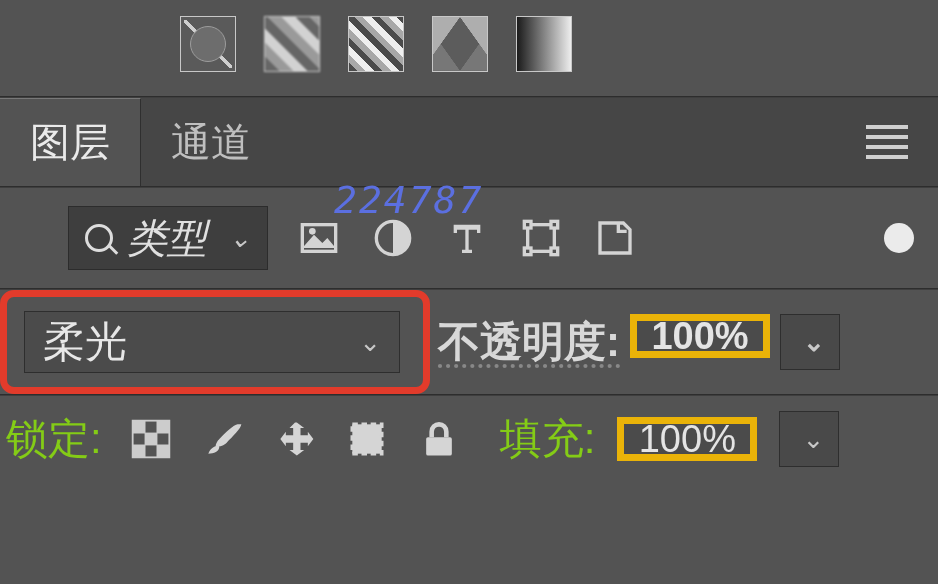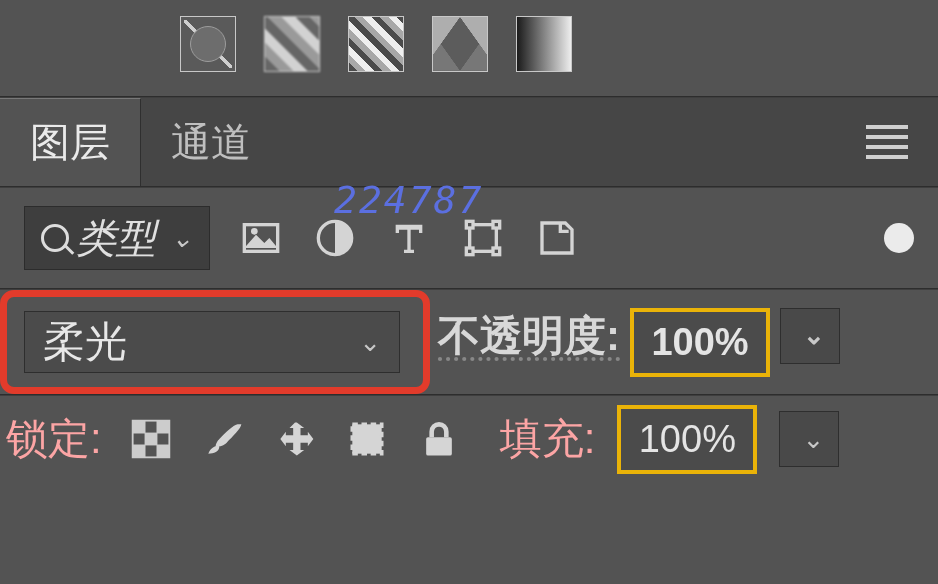--- a/index.html
+++ b/index.html
@@ -75,22 +75,22 @@
     .hamburger span{ width:42px; height:4px; background:#cfcfcf;}
 
     .filter-row {
       display: flex; align-items: center; padding: 18px 24px; gap: 28px;
       background: #535353;
       position:relative;
       font-style:italic;
     }
     .type-dd {
       background: #3e3e3e; border:1px solid #2c2c2c;
-      height: 64px; padding: 0 16px; display:flex; align-items:center; gap:7px;
-      font-size: 40px; color: #e0e0e0;
+      height: 64px; padding: 0 16px; display:flex; align-items:center; gap:14px;
+      font-size: 40px; color: #e0e0e0; margin-left: 44px;
     }
     .chev { font-size: 26px; color:#c8c8c8; margin-left:8px;}
     .iconbtn { width:46px; height:46px; display:flex; align-items:center; justify-content:center; color:#d4d4d4;}
     .iconbtn svg { width: 40px; height:40px; }
     .filter-spacer{ flex:1;}
     .toggle { width:30px; height:30px; border-radius:50%; background:#ebebeb;}
 
     .watermark {
       position:absolute; left: 334px; top: -10px;
       font-size: 38px; color:#5b6fe0; font-family:monospace;
@@ -109,29 +109,29 @@
       background:#4b4b4b; border:1px solid #2e2e2e; height:62px;
       margin-left:24px; flex:1; display:flex; align-items:center; padding:0 18px;
       font-size:42px; color:#e7e7e7; justify-content:space-between;
     }
     .redbox{
       position:absolute; left:0; top:0; bottom:0; width:430px;
       border:7px solid #e23b2b; border-radius:14px; pointer-events:none;
     }
     .opacity-group{ display:flex; align-items:flex-start; gap:10px; margin-left:38px;font-weight:bold;}
     .opacity-group .lbl{ font-size:42px; color:#d8d8d8; text-decoration: underline dotted #888; text-underline-offset:8px;}
-    .val-box{ background:#4b4b4b; border:4px solid #eab308; height:69px; width:140px;
+    .val-box{ background:#4b4b4b; border:7px solid #eab308; height:44px; width:140px;
       display:flex; align-items:center; justify-content:center; font-size:38px; color:#e4e4e4;}
     .chev-box{ background:#494949; border:1px solid #2e2e2e; height:56px; width:60px;
       display:flex; align-items:center; justify-content:center;}
 
     .lock-row{
       display:flex; align-items:center; height:86px; padding-left:6px; gap:26px; padding-right:0;
     }
-    .lock-row .lbl{ font-size:42px; color:#fca5a5;}
+    .lock-row .lbl{ font-size:42px; color:#84cc16;}
     .lock-icn{ width:46px; height:46px; display:flex; align-items:center; justify-content:center;}
     .lock-icn svg{ width:44px; height:44px; fill:#d5d5d5;}
     .fill-group{ display:flex; align-items:center; gap:22px; margin-left: 12px;}
 
     .mag-icon::before{content:""; display:block; width:22px;height:22px;border:3px solid #ddd;border-radius:50%;}
     .mag-icon{position:relative;}
     .mag-icon::after{content:"";position:absolute;width:12px;height:3px;background:#ddd; transform:rotate(45deg); left:22px; top:24px;}
   </style>
 </head>
 <body>

